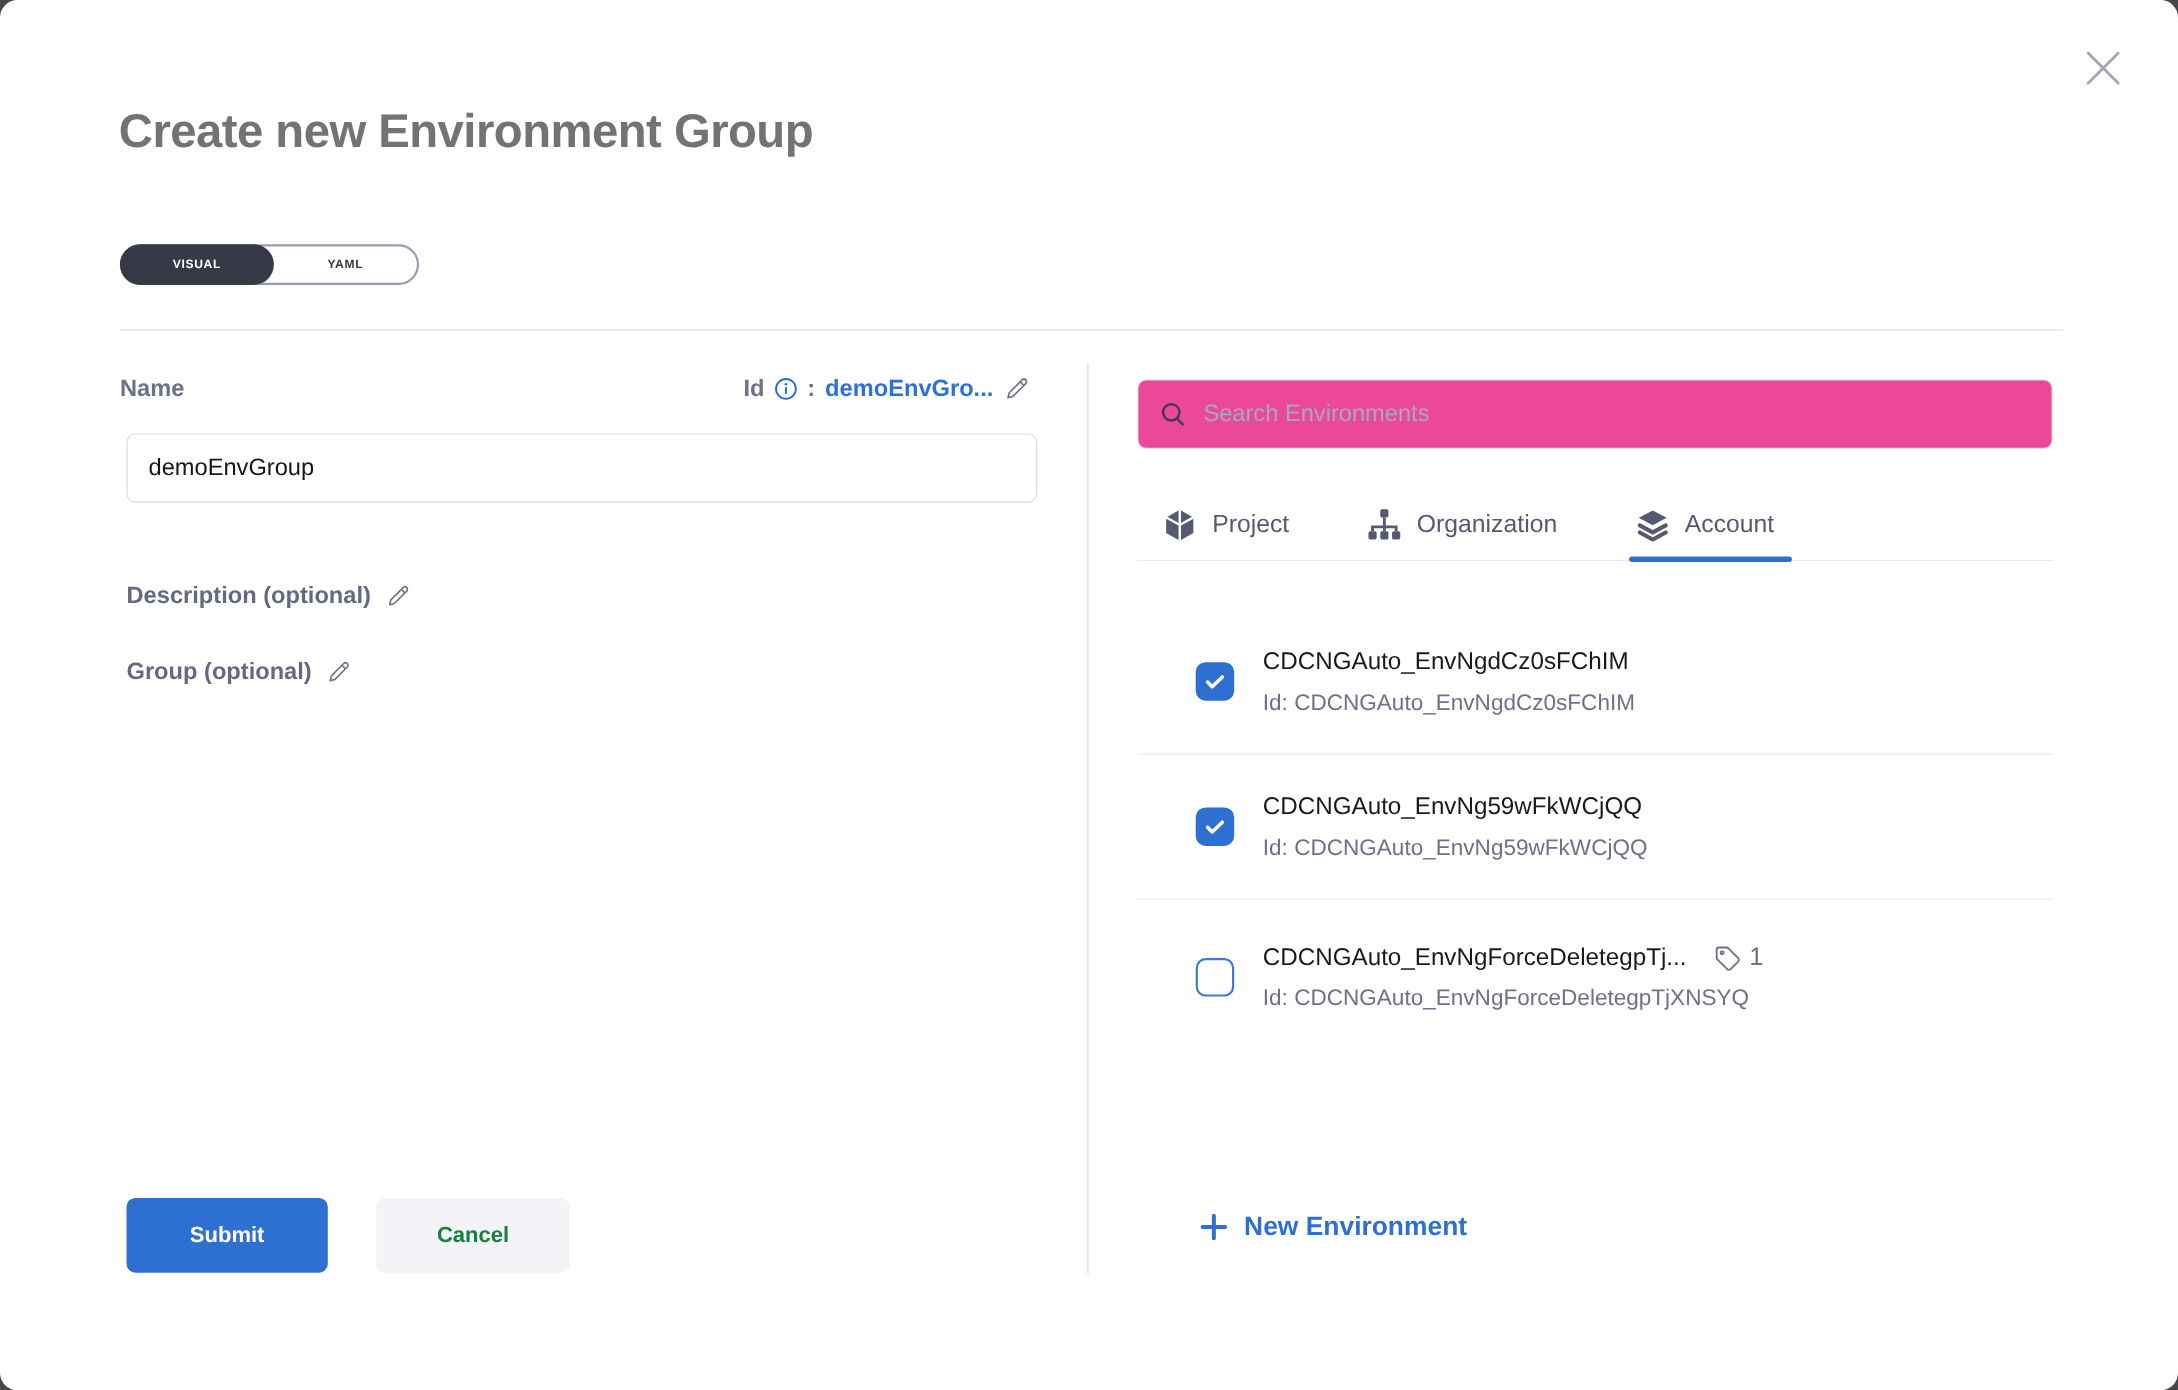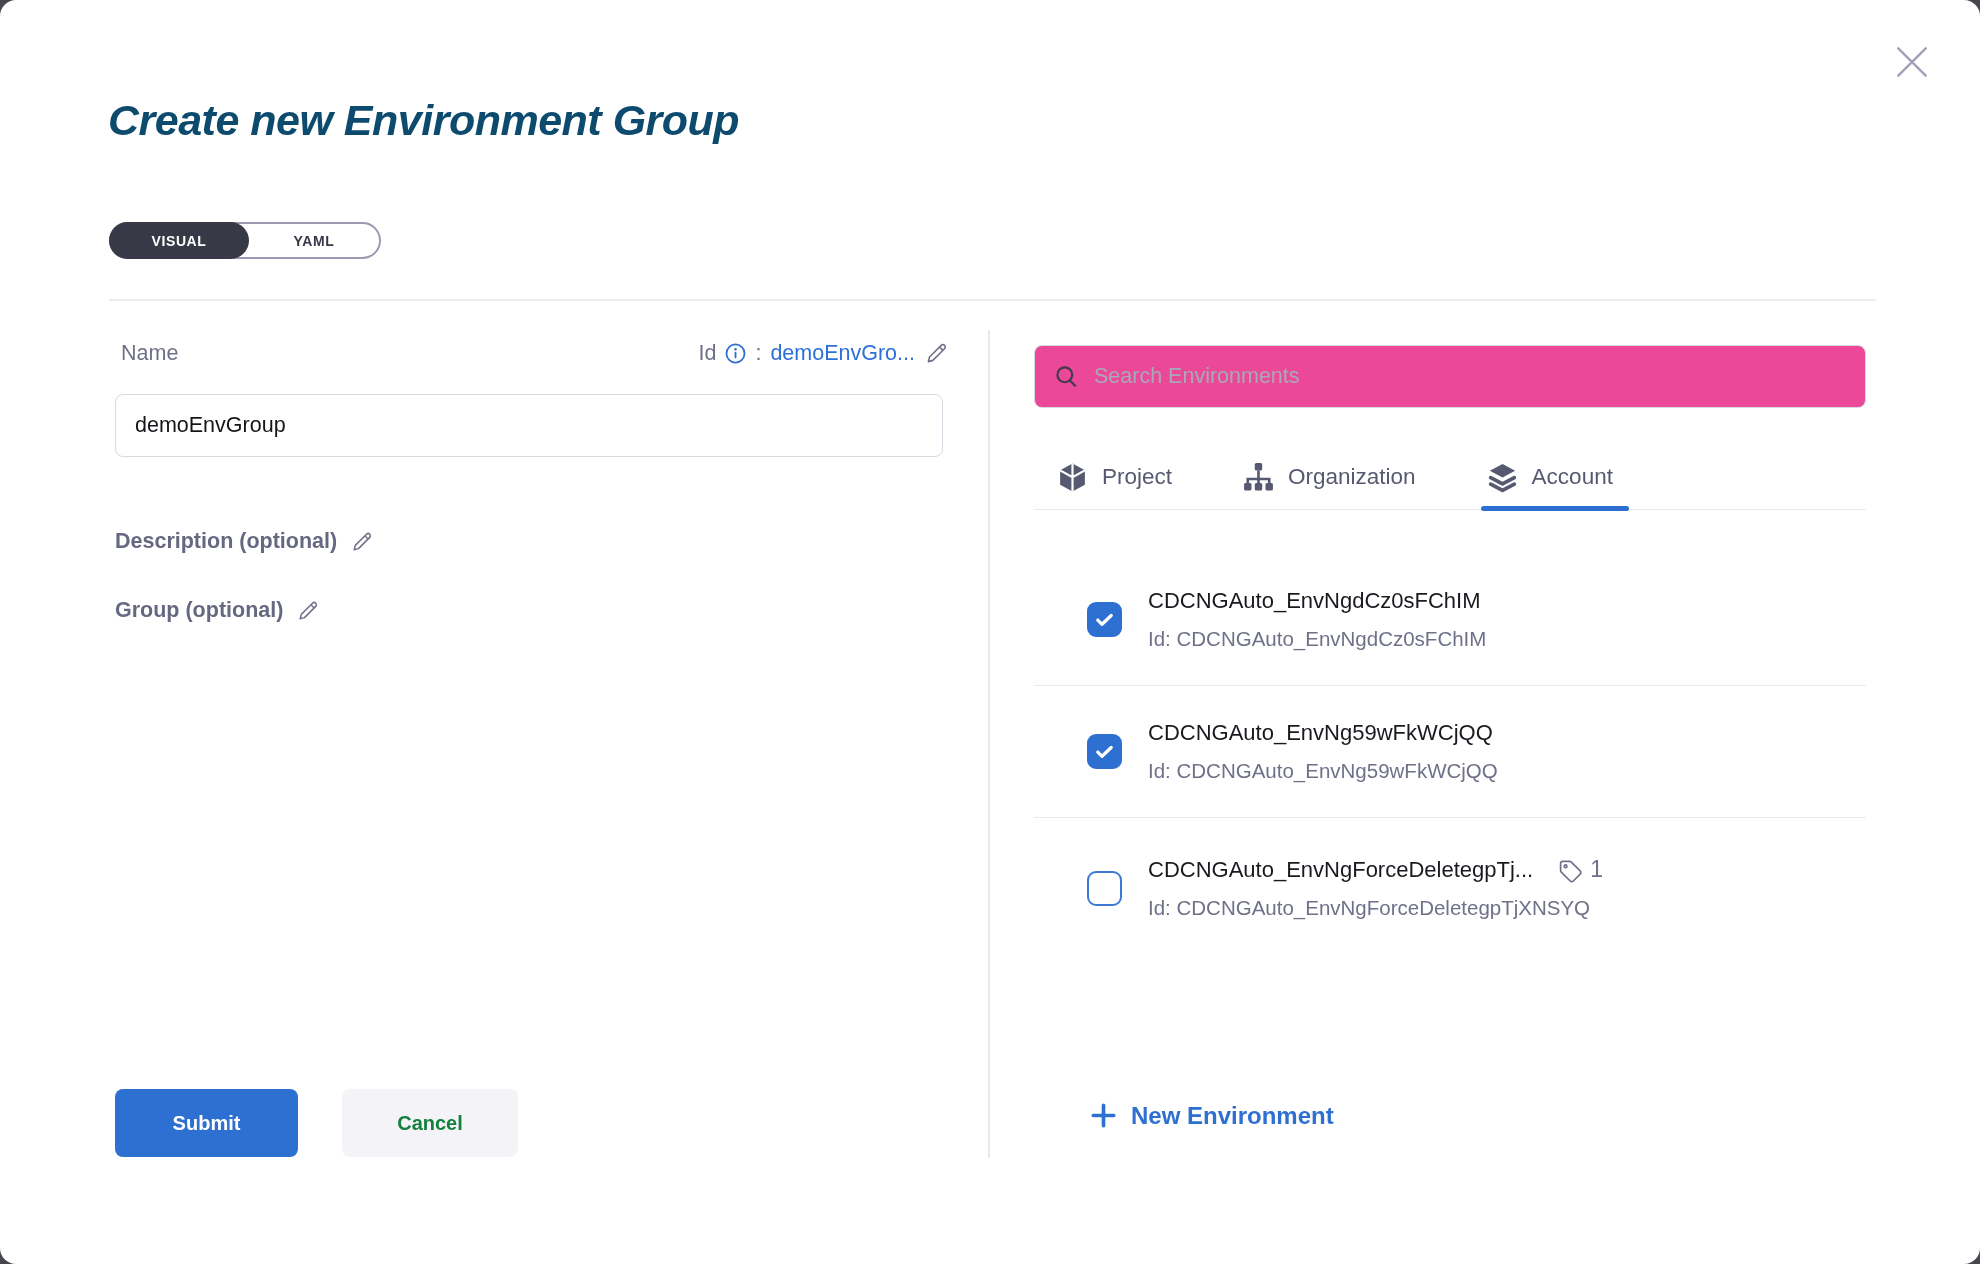--- a/index.html
+++ b/index.html
@@ -14,41 +14,41 @@
     background:#ffffff; border-radius:16px; overflow:hidden;
   }
   
   .close-btn {
     position:absolute; left:1882px; top:32px; width:60px; height:60px;
     background:none; border:none; cursor:pointer; display:flex; align-items:center; justify-content:center;
   }
   
   .title {
     position:absolute; left:108px; top:96px;
-    font-size:43px; font-weight:700; letter-spacing:-0.5px; color:#0c4a6e;font-style:italic;
+    font-size:43px; font-weight:700; letter-spacing:-0.5px; color:#737373;
   }
   
   .toggle {
     position:absolute; left:109px; top:222px; width:272px; height:37px;
     border:2px solid #9a9bb2; border-radius:19px; background:#fff;
     display:flex;
   }
   .toggle .seg {
     flex:1; display:flex; align-items:center; justify-content:center;
-    font-size:14px; font-weight:700; letter-spacing:0.6px;
+    font-size:11px; font-weight:700; letter-spacing:0.6px;
     color:#383946; border-radius:19px; cursor:pointer;
   }
   .toggle .seg.active { background:#383946; color:#fff; margin:-2px 0 -2px -2px; flex:0 0 140px; }
   .hdr-divider {
     position:absolute; left:109px; top:299px; width:1767px; height:1.5px; background:#ececf2;
   }
   
   .label-row {
-    position:absolute; left:121px; top:341px; width:828px;
-    display:flex; justify-content:space-between; align-items:center;
+    position:absolute; left:109px; top:341px; width:828px;
+    display:flex; justify-content:space-between; align-items:center;font-weight:bold;
   }
   .name-label { font-size:21.5px; color:#6f7189; }
   .id-group { display:flex; align-items:center; gap:9px; font-size:21.5px; color:#6f7189; }
   .id-link { color:#2d70d8; cursor:pointer; }
   .icon-btn { background:none; border:none; cursor:pointer; display:flex; align-items:center; }
   .name-input {
     position:absolute; left:115px; top:394px; width:828px; height:63px;
     border:1.5px solid #d8d9e2; border-radius:8px; padding:0 19px;
     font-size:21.5px; color:#15161a; font-family:inherit; outline:none; background:#fff;
   }

